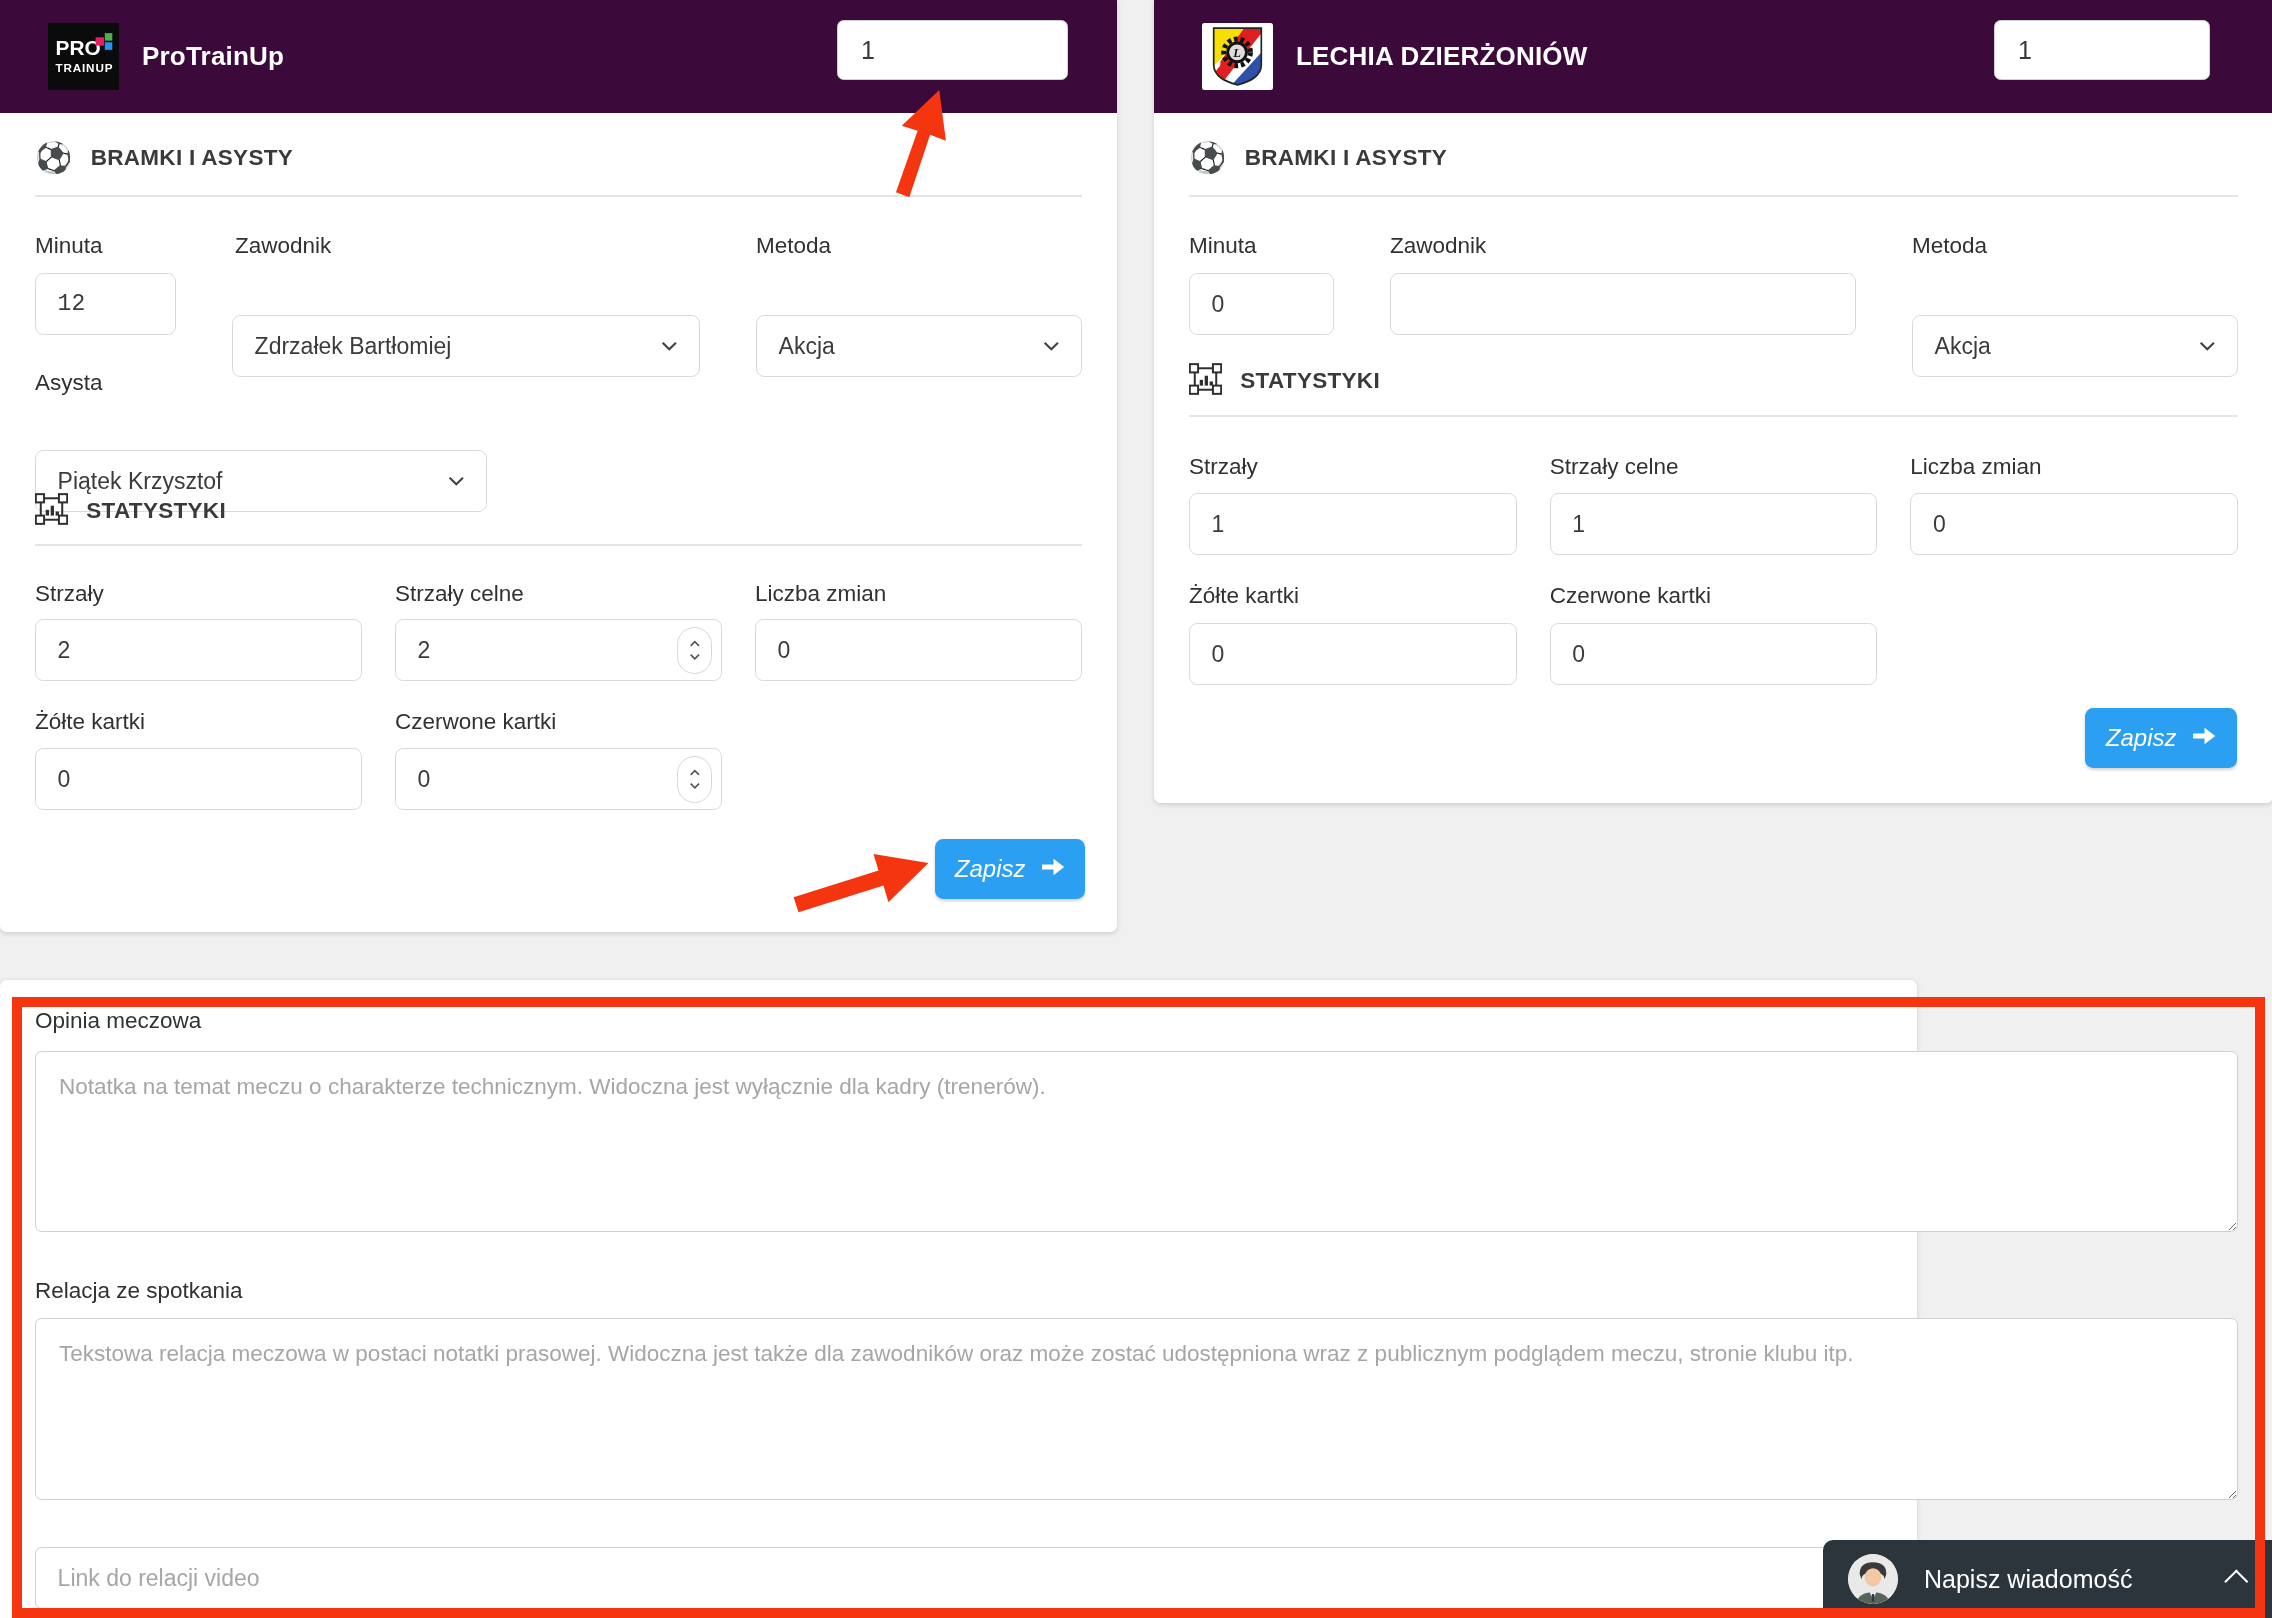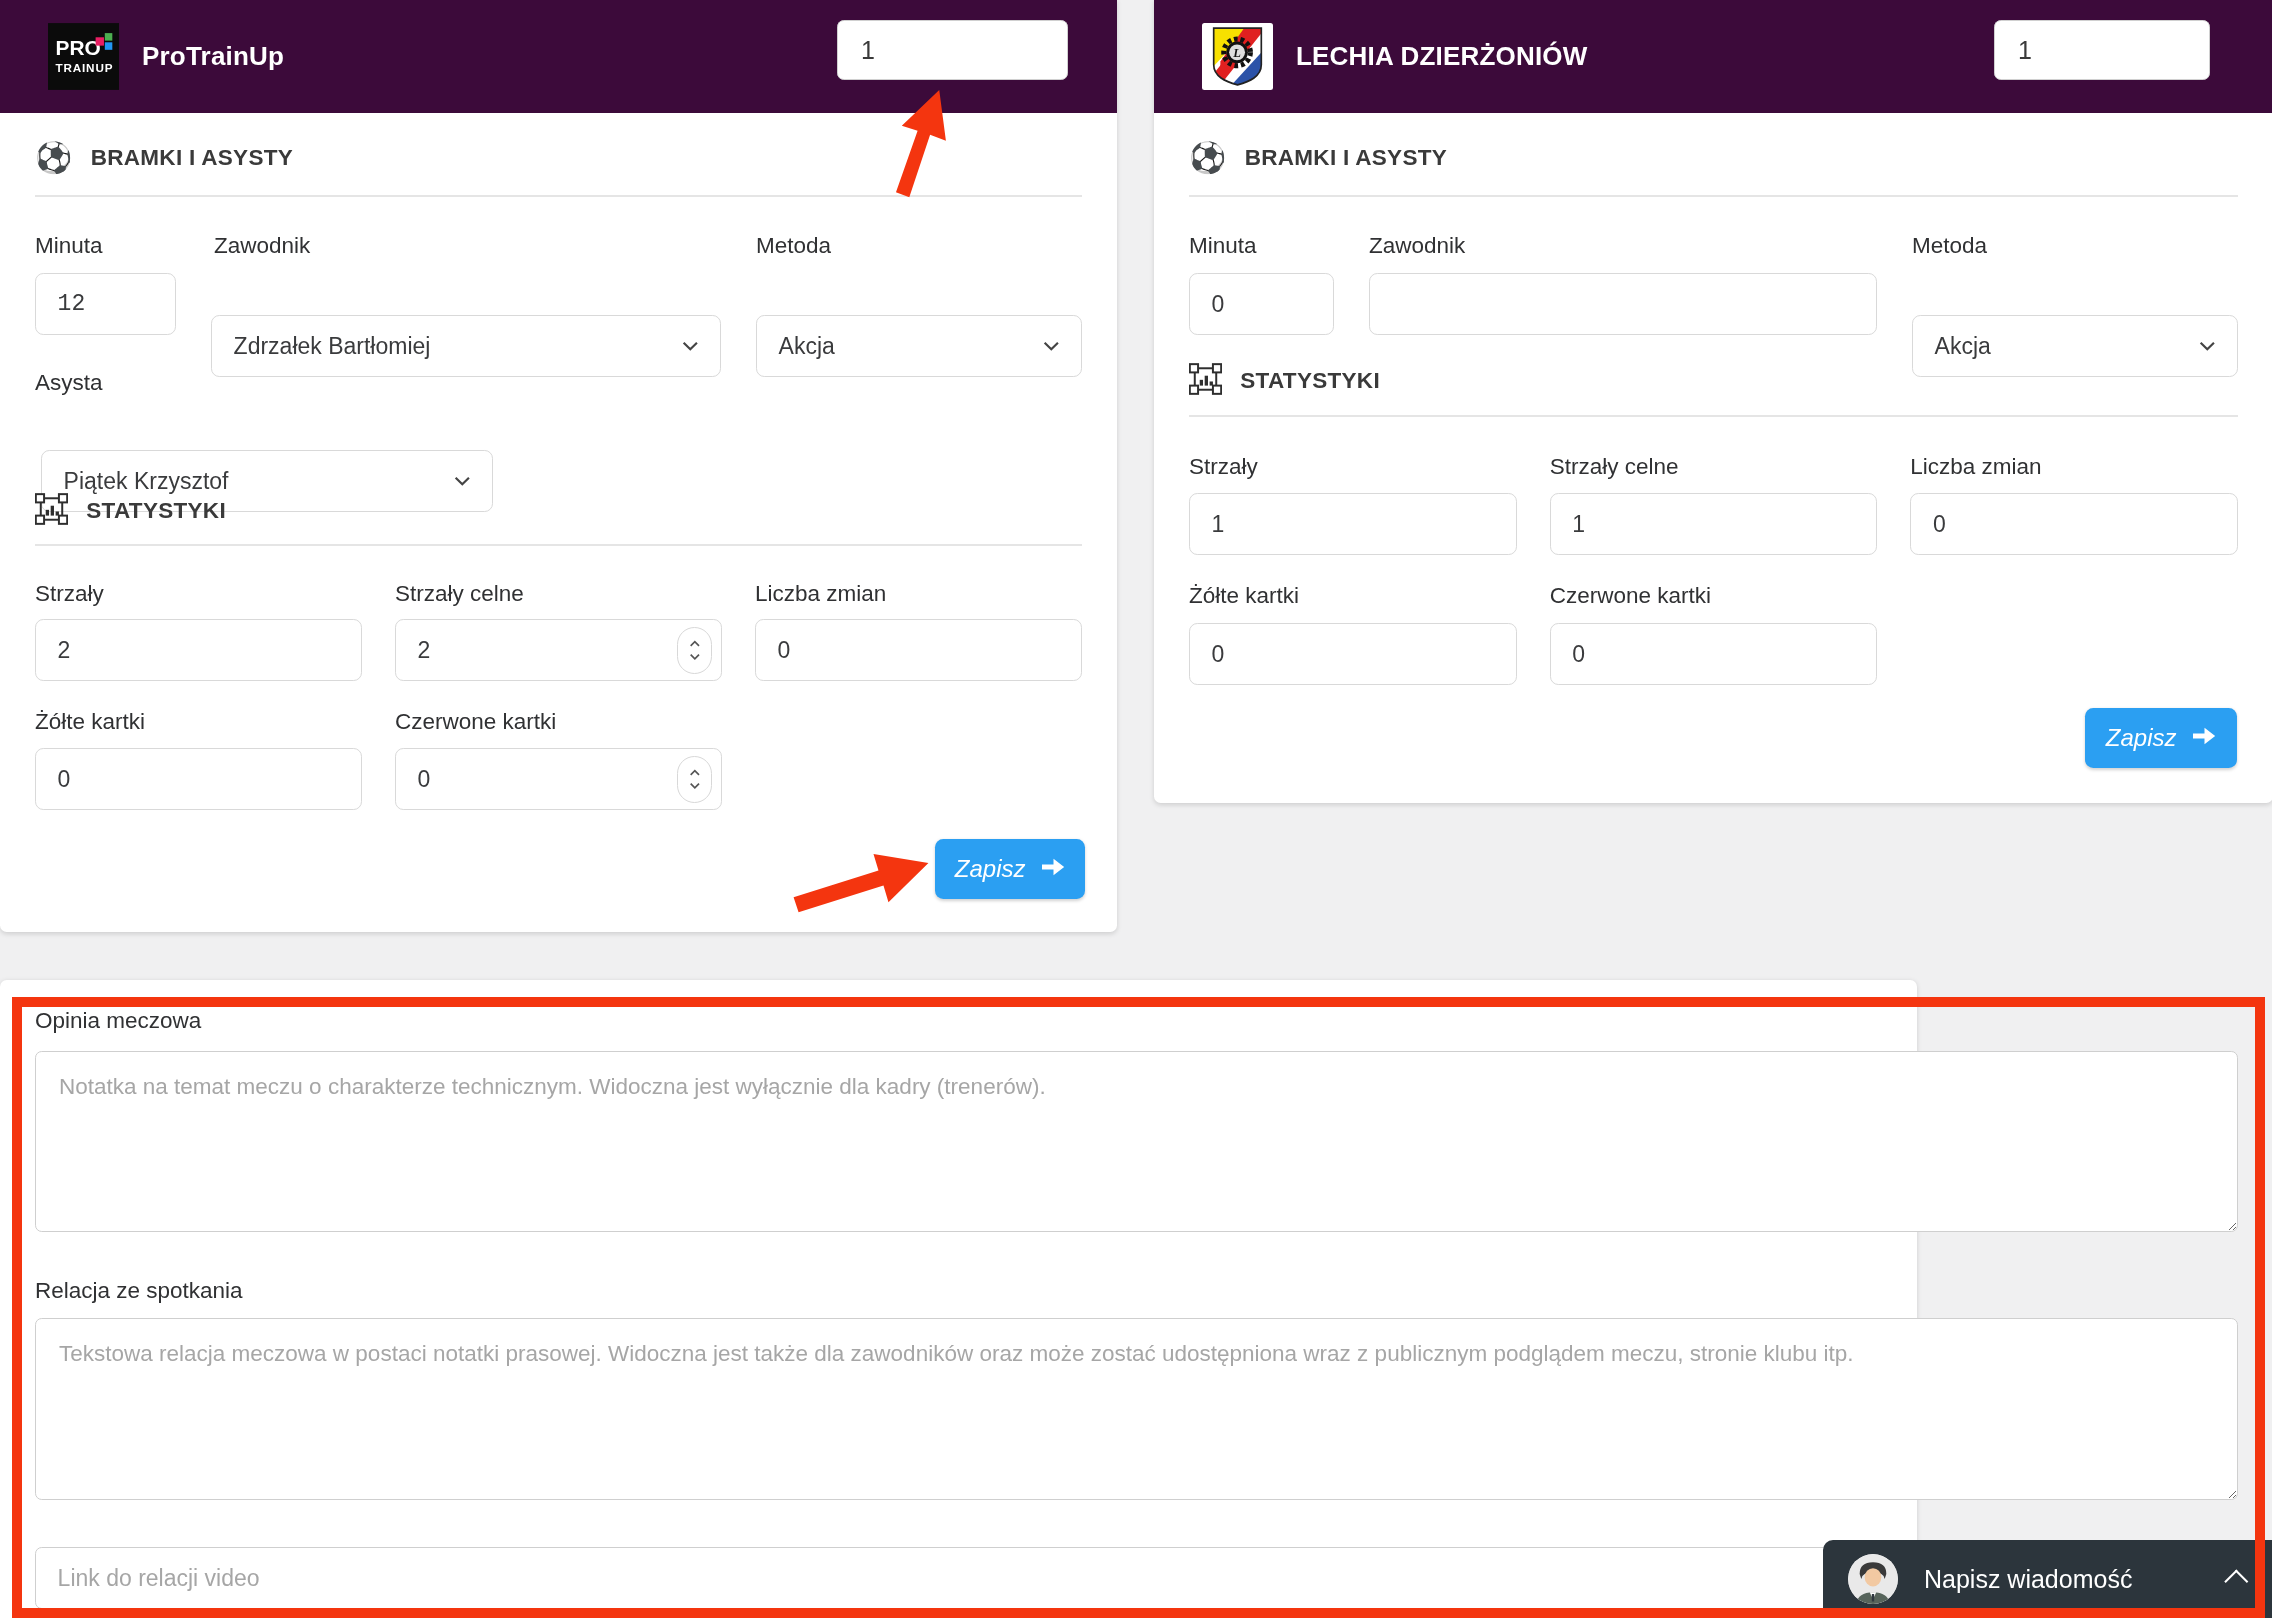--- a/index.html
+++ b/index.html
@@ -46,21 +46,21 @@
   .selbox .chev { flex:0 0 auto; margin-left:10px; }
   .fieldwrap { position:relative; }
   .spinner {
     position:absolute; right:10px; top:7.5px; width:35px; height:47px;
     border:1.7px solid #d8d8d8; border-radius:17.5px; background:#fff;
     display:flex; flex-direction:column; align-items:center; justify-content:center; gap:5px;
   }
   
   .abs { position:absolute; }
   .grid3 { left:35px; right:35px; display:grid; grid-template-columns:1fr 1fr 1fr; column-gap:33px; }
-  .rowflex { left:35px; right:35px; display:flex; column-gap:35px; }
+  .rowflex { left:35px; right:35px; display:flex; column-gap:56px; }
 
   .save-btn {
     position:absolute; height:60px; background:#2b9ff2; border:none; border-radius:8.3px;
     color:#fff; font-size:24px; display:flex; align-items:center; justify-content:center; gap:16.6px;
     cursor:pointer; box-shadow:0 1.7px 3.3px rgba(0,0,0,.18);
     font-family:"Liberation Sans", sans-serif; padding:0 12px;font-style:italic;
   }
   #card-home .save-btn { right:32px; top:839px; width:150px; }
   #card-away .save-btn { right:36px; top:708px; width:152px; }
 
@@ -142,21 +142,21 @@
       <span>Akcja</span>
       <span class="chev">
         <svg class="chev-svg" width="16.6" height="10" viewBox="0 0 20 12">
             <polyline points="2,2 10,10 18,2" fill="none" stroke="#444" stroke-width="2.6"></polyline>
           </svg>
       </span>
     </div>
   </div>
 
   <div class="abs" style="top:370px;left:35px;text-align:right;"><span class="flabel">Asysta</span></div>
-  <div class="abs" style="top:408px;left:41px;width:452px;">
+  <div class="abs" style="top:408px;left:35px;width:452px;">
     <div class="tbox selbox">
       <span>Piątek Krzysztof</span>
       <span class="chev">
         <svg class="chev-svg" width="16.6" height="10" viewBox="0 0 20 12">
             <polyline points="2,2 10,10 18,2" fill="none" stroke="#444" stroke-width="2.6"></polyline>
           </svg>
       </span>
     </div>
   </div>
 

